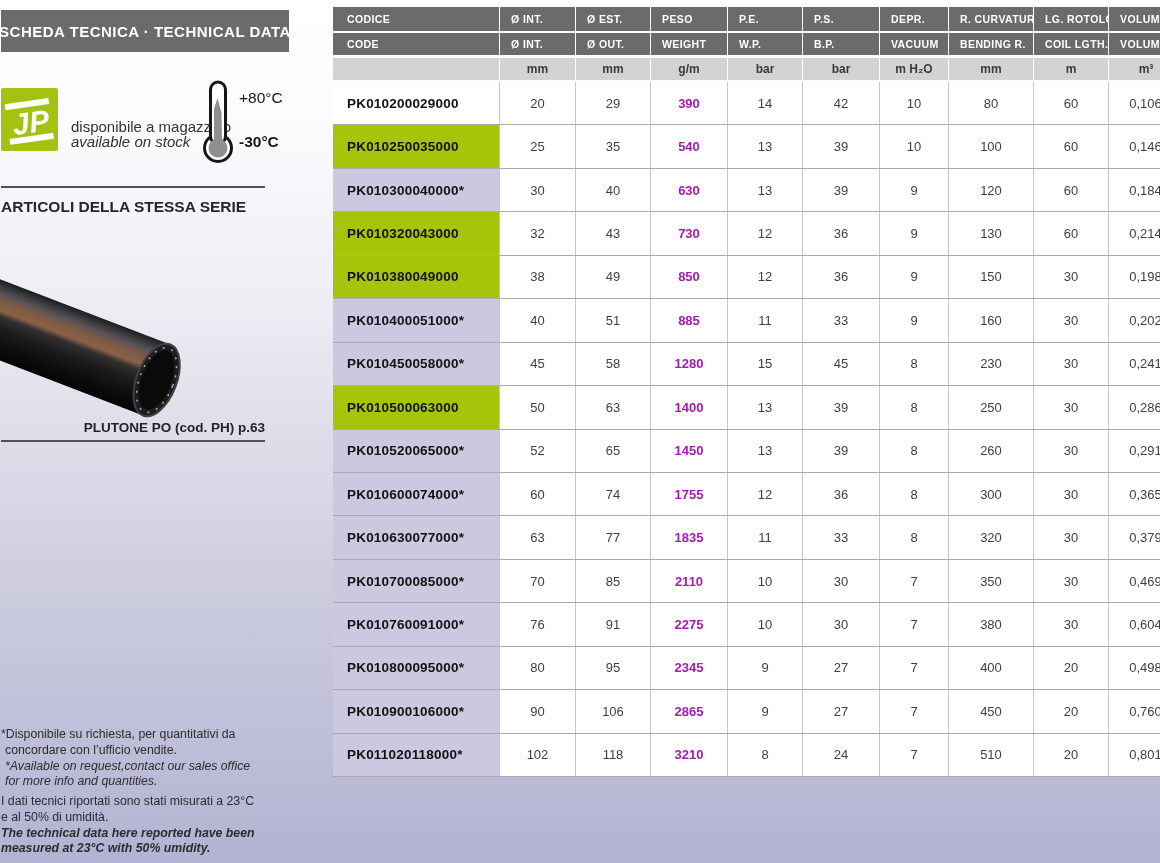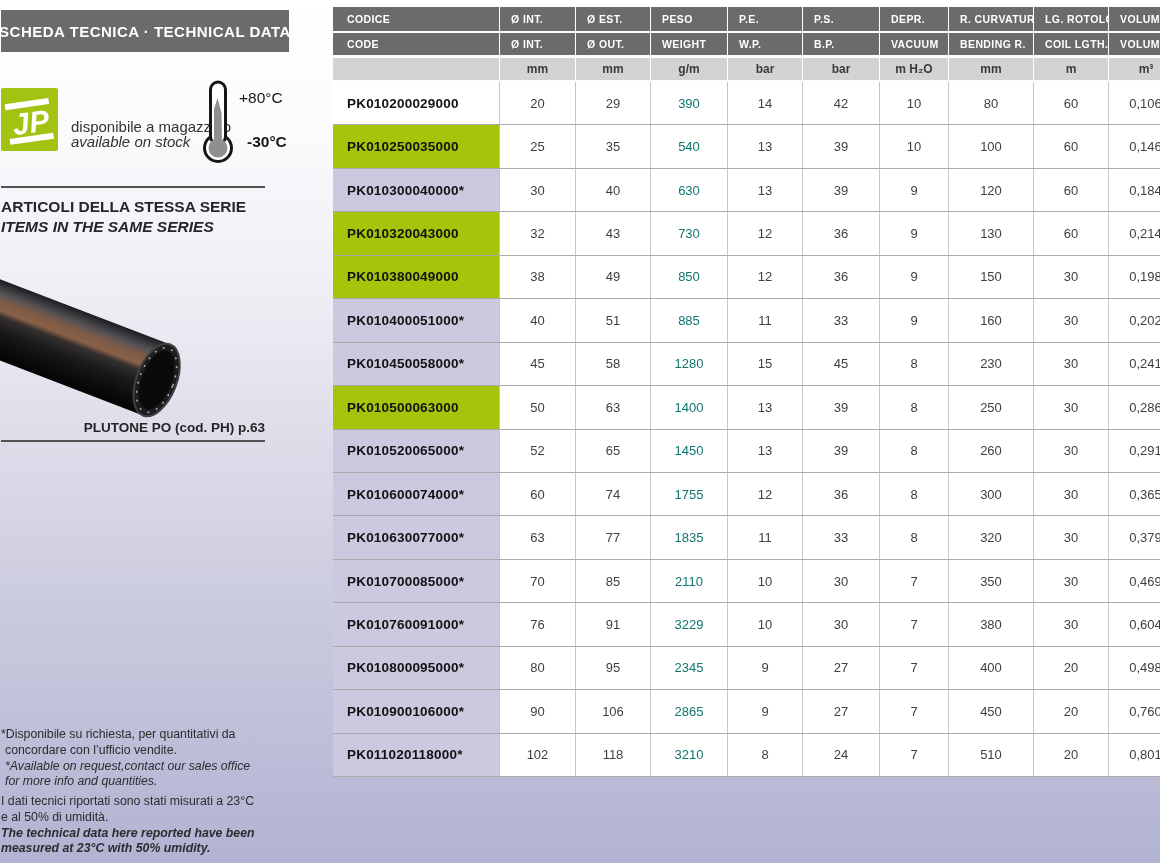--- a/index.html
+++ b/index.html
@@ -20,21 +20,21 @@
     display:flex;align-items:center;justify-content:center;
     color:#fff;font-weight:bold;font-size:15px;letter-spacing:.5px;white-space:nowrap;
   }
   .stock{position:absolute;left:0;top:86px;width:288px;height:80px;}
   .jp-logo{position:absolute;left:0;top:2px;width:57px;height:63px;}
   .stock-text{position:absolute;left:70px;top:33px;font-size:15px;color:#333;line-height:15px;white-space:nowrap;}
   .stock-text .it{}
   .stock-text .en{font-style:italic;}
   .thermo{position:absolute;left:200px;top:-7px;}
   .temp-max{position:absolute;left:238px;top:3px;font-size:15.5px;font-weight:normal;color:#161616;}
-  .temp-min{position:absolute;left:238px;top:47px;font-size:15.5px;font-weight:bold;color:#161616;margin-left:8px;}
+  .temp-min{position:absolute;left:238px;top:47px;font-size:15.5px;font-weight:bold;color:#161616;}
 
   .divider{position:absolute;left:0;width:264px;border-top:2px solid #515151;}
   .div1{top:186px;}
   .div2{top:440px;}
 
   .series-heading{position:absolute;left:0;top:197px;font-size:15.5px;font-weight:bold;color:#262628;line-height:20px;white-space:nowrap;}
   .series-heading .en{font-style:italic;}
 
   .hose{position:absolute;left:-8px;top:247px;width:196px;height:174px;overflow:hidden;}
   .hose-caption{position:absolute;left:0;top:420px;width:264px;text-align:right;font-size:13.5px;font-weight:bold;color:#242426;white-space:nowrap;}
@@ -59,21 +59,21 @@
   .head1{height:24px;border-bottom:2px solid #fff;}
   .head2{height:22px;}
 
   .units{height:22px;margin-top:3px;margin-bottom:2px;background:#d3d3d3;}
   .units .tcell{display:flex;align-items:center;justify-content:center;font-weight:bold;font-size:12px;color:#3a3a3a;border-left:1px solid #fff;}
   .units .tcell.c0{border-left:none;}
 
   .tbody{height:695px;display:flex;flex-direction:column;}
   .data{flex:1;border-bottom:1px solid #ababab;}
   .data .vc{background:#fff;display:flex;align-items:center;justify-content:center;font-size:13px;color:#3f3f3f;border-left:1px solid #c6c6c6;}
-  .data .vc.peso{font-weight:normal;color:#0f766e;}
+  .data .vc.peso{font-weight:bold;color:#a21caf;}
   .data .vc.c9{border-right:1px solid #c6c6c6;}
   .codec{display:flex;align-items:center;padding-left:14px;font-weight:bold;font-size:13.5px;color:#121212;letter-spacing:.2px;white-space:nowrap;}
   .codec.white{background:#ffffff;}
   .codec.green{background:#a5c40a;}
   .codec.lavender{background:#cbc8e0;}
 </style>
 </head>
 <body>
 
 <div class="page">
@@ -102,21 +102,20 @@
         <polygon points="13,66 13,30 16.5,19 20.5,34 21,66" fill="#8f8f8f"></polygon>
       </svg>
       <div class="temp-max">+80°C</div>
       <div class="temp-min">-30°C</div>
     </div>
 
     <div class="divider div1"></div>
 
     <div class="series-heading">
       <div class="it">ARTICOLI DELLA STESSA SERIE</div>
-      <div class="en">ITEMS IN THE SAME SERIES</div>
     </div>
 
     <svg class="hose" width="196" height="174" viewBox="0 0 196 174">
       <defs>
         <linearGradient id="tg" x1="0" y1="0" x2="0" y2="1">
           <stop offset="0" stop-color="#1c1c1e"></stop>
           <stop offset="0.10" stop-color="#3e3e42"></stop>
           <stop offset="0.18" stop-color="#5a5456"></stop>
           <stop offset="0.26" stop-color="#7d5a45"></stop>
           <stop offset="0.38" stop-color="#8a6148"></stop>
@@ -332,21 +331,21 @@
           <div class="tcell vc c5">30</div>
           <div class="tcell vc c6">7</div>
           <div class="tcell vc c7">350</div>
           <div class="tcell vc c8">30</div>
           <div class="tcell vc c9">0,469</div>
         </div>
         <div class="trow data">
           <div class="tcell codec c0 lavender">PK010760091000*</div>
           <div class="tcell vc c1">76</div>
           <div class="tcell vc c2">91</div>
-          <div class="tcell vc c3 peso">3229</div>
+          <div class="tcell vc c3 peso">2275</div>
           <div class="tcell vc c4">10</div>
           <div class="tcell vc c5">30</div>
           <div class="tcell vc c6">7</div>
           <div class="tcell vc c7">380</div>
           <div class="tcell vc c8">30</div>
           <div class="tcell vc c9">0,604</div>
         </div>
         <div class="trow data">
           <div class="tcell codec c0 lavender">PK010800095000*</div>
           <div class="tcell vc c1">80</div>

